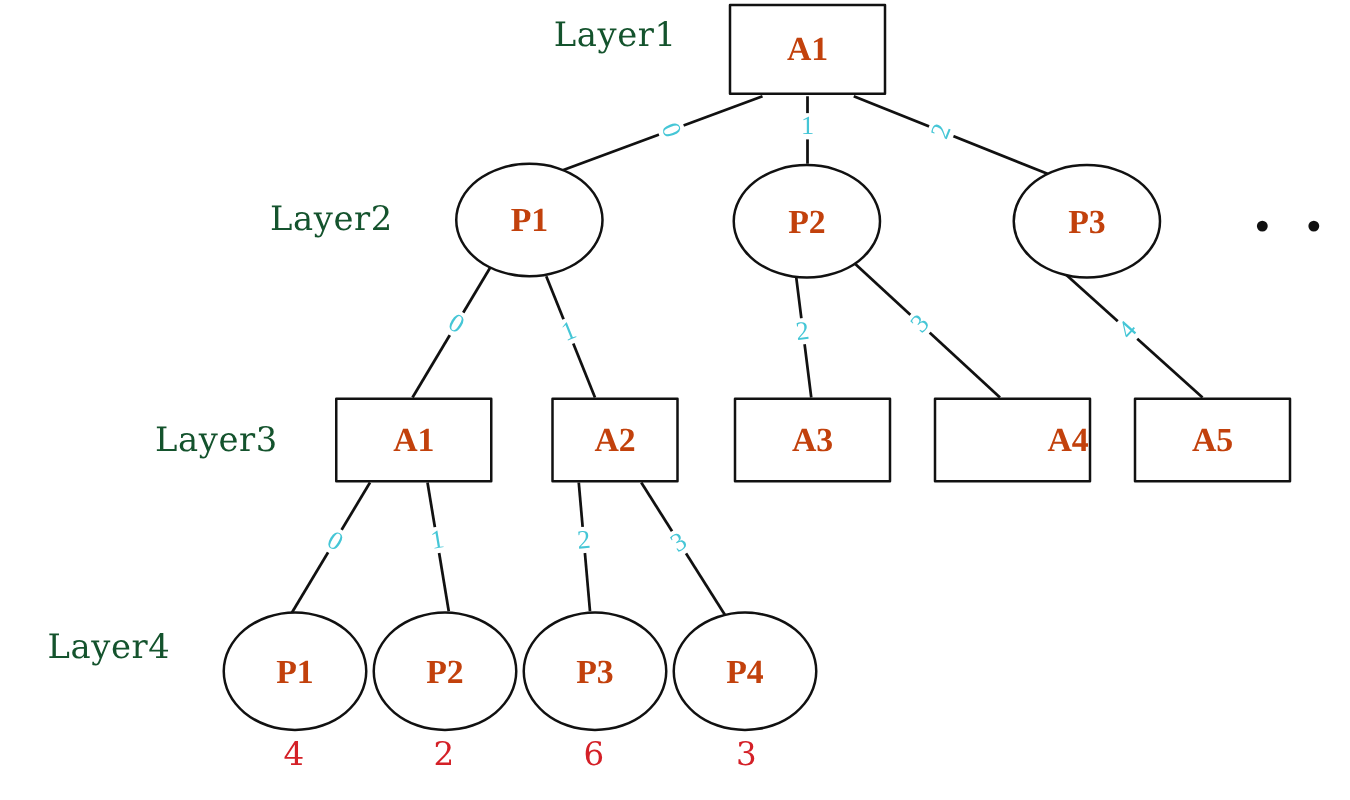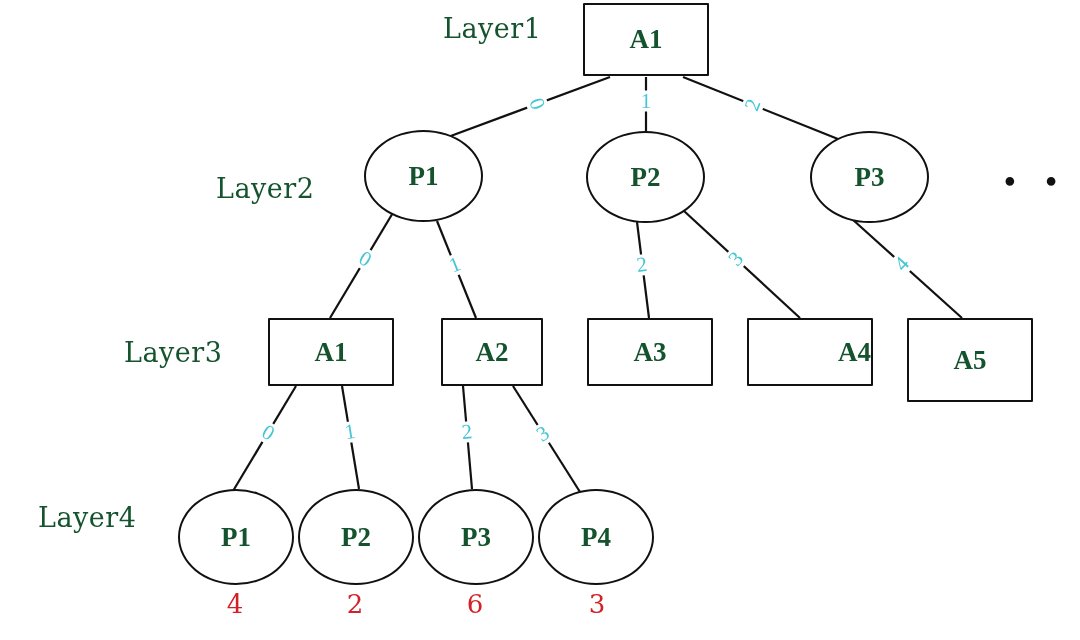--- a/index.html
+++ b/index.html
@@ -30,21 +30,21 @@
     color: #14532d;
     white-space: nowrap;
     letter-spacing: 0.5px;
   }
   .node {
     position: absolute;
     display: flex;
     align-items: center;
     justify-content: center;
     background: #ffffff;
-    color: #14532d;
+    color: #c2410c;
     font-family: "Liberation Serif", "DejaVu Serif", serif;
     font-weight: bold;
     font-size: 27px;
     box-sizing: border-box;
   }
   .node.rect {
     border: 2.5px solid #111111;
     border-radius: 1px;
   }
   .node.ellipse {
@@ -95,21 +95,21 @@
       <line x1="684" y1="211" x2="800" y2="318" stroke="#111111" stroke-width="2.2"></line>
       <line x1="852" y1="219" x2="962" y2="318" stroke="#111111" stroke-width="2.2"></line>
       <line x1="296" y1="386" x2="233" y2="491" stroke="#111111" stroke-width="2.2"></line>
       <line x1="342" y1="386" x2="359" y2="489" stroke="#111111" stroke-width="2.2"></line>
       <line x1="463" y1="386" x2="472" y2="489" stroke="#111111" stroke-width="2.2"></line>
       <line x1="513" y1="386" x2="580" y2="492" stroke="#111111" stroke-width="2.2"></line>
     </svg>
 
   <div id="layer-labels">
       <div class="layer-label" style="left: 443px; top: 13px;">Layer1</div>
-      <div class="layer-label" style="left: 216px; top: 173px;">Layer2</div>
+      <div class="layer-label" style="left: 216px; top: 160px;">Layer2</div>
       <div class="layer-label" style="left: 124px; top: 337px;">Layer3</div>
       <div class="layer-label" style="left: 38px; top: 502px;">Layer4</div>
     </div>
   <div id="nodes">
       <div class="node rect" style="left: 583px; top: 3px; width: 126px; height: 73px;">
         <span>A1</span>
       </div>
       <div class="node ellipse" style="left: 364px; top: 130px; width: 119px; height: 92px;">
         <span>P1</span>
       </div>
@@ -124,21 +124,21 @@
       </div>
       <div class="node rect" style="left: 441px; top: 318px; width: 102px; height: 68px;">
         <span>A2</span>
       </div>
       <div class="node rect" style="left: 587px; top: 318px; width: 126px; height: 68px;">
         <span>A3</span>
       </div>
       <div class="node rect" style="left: 747px; top: 318px; width: 126px; height: 68px; justify-content: flex-end;">
         <span>A4</span>
       </div>
-      <div class="node rect" style="left: 907px; top: 318px; width: 126px; height: 84px;">
+      <div class="node rect" style="left: 907px; top: 318px; width: 126px; height: 68px;">
         <span>A5</span>
       </div>
       <div class="node ellipse" style="left: 178px; top: 489px; width: 116px; height: 96px;">
         <span>P1</span>
       </div>
       <div class="node ellipse" style="left: 298px; top: 489px; width: 116px; height: 96px;">
         <span>P2</span>
       </div>
       <div class="node ellipse" style="left: 418px; top: 489px; width: 116px; height: 96px;">
         <span>P3</span>

